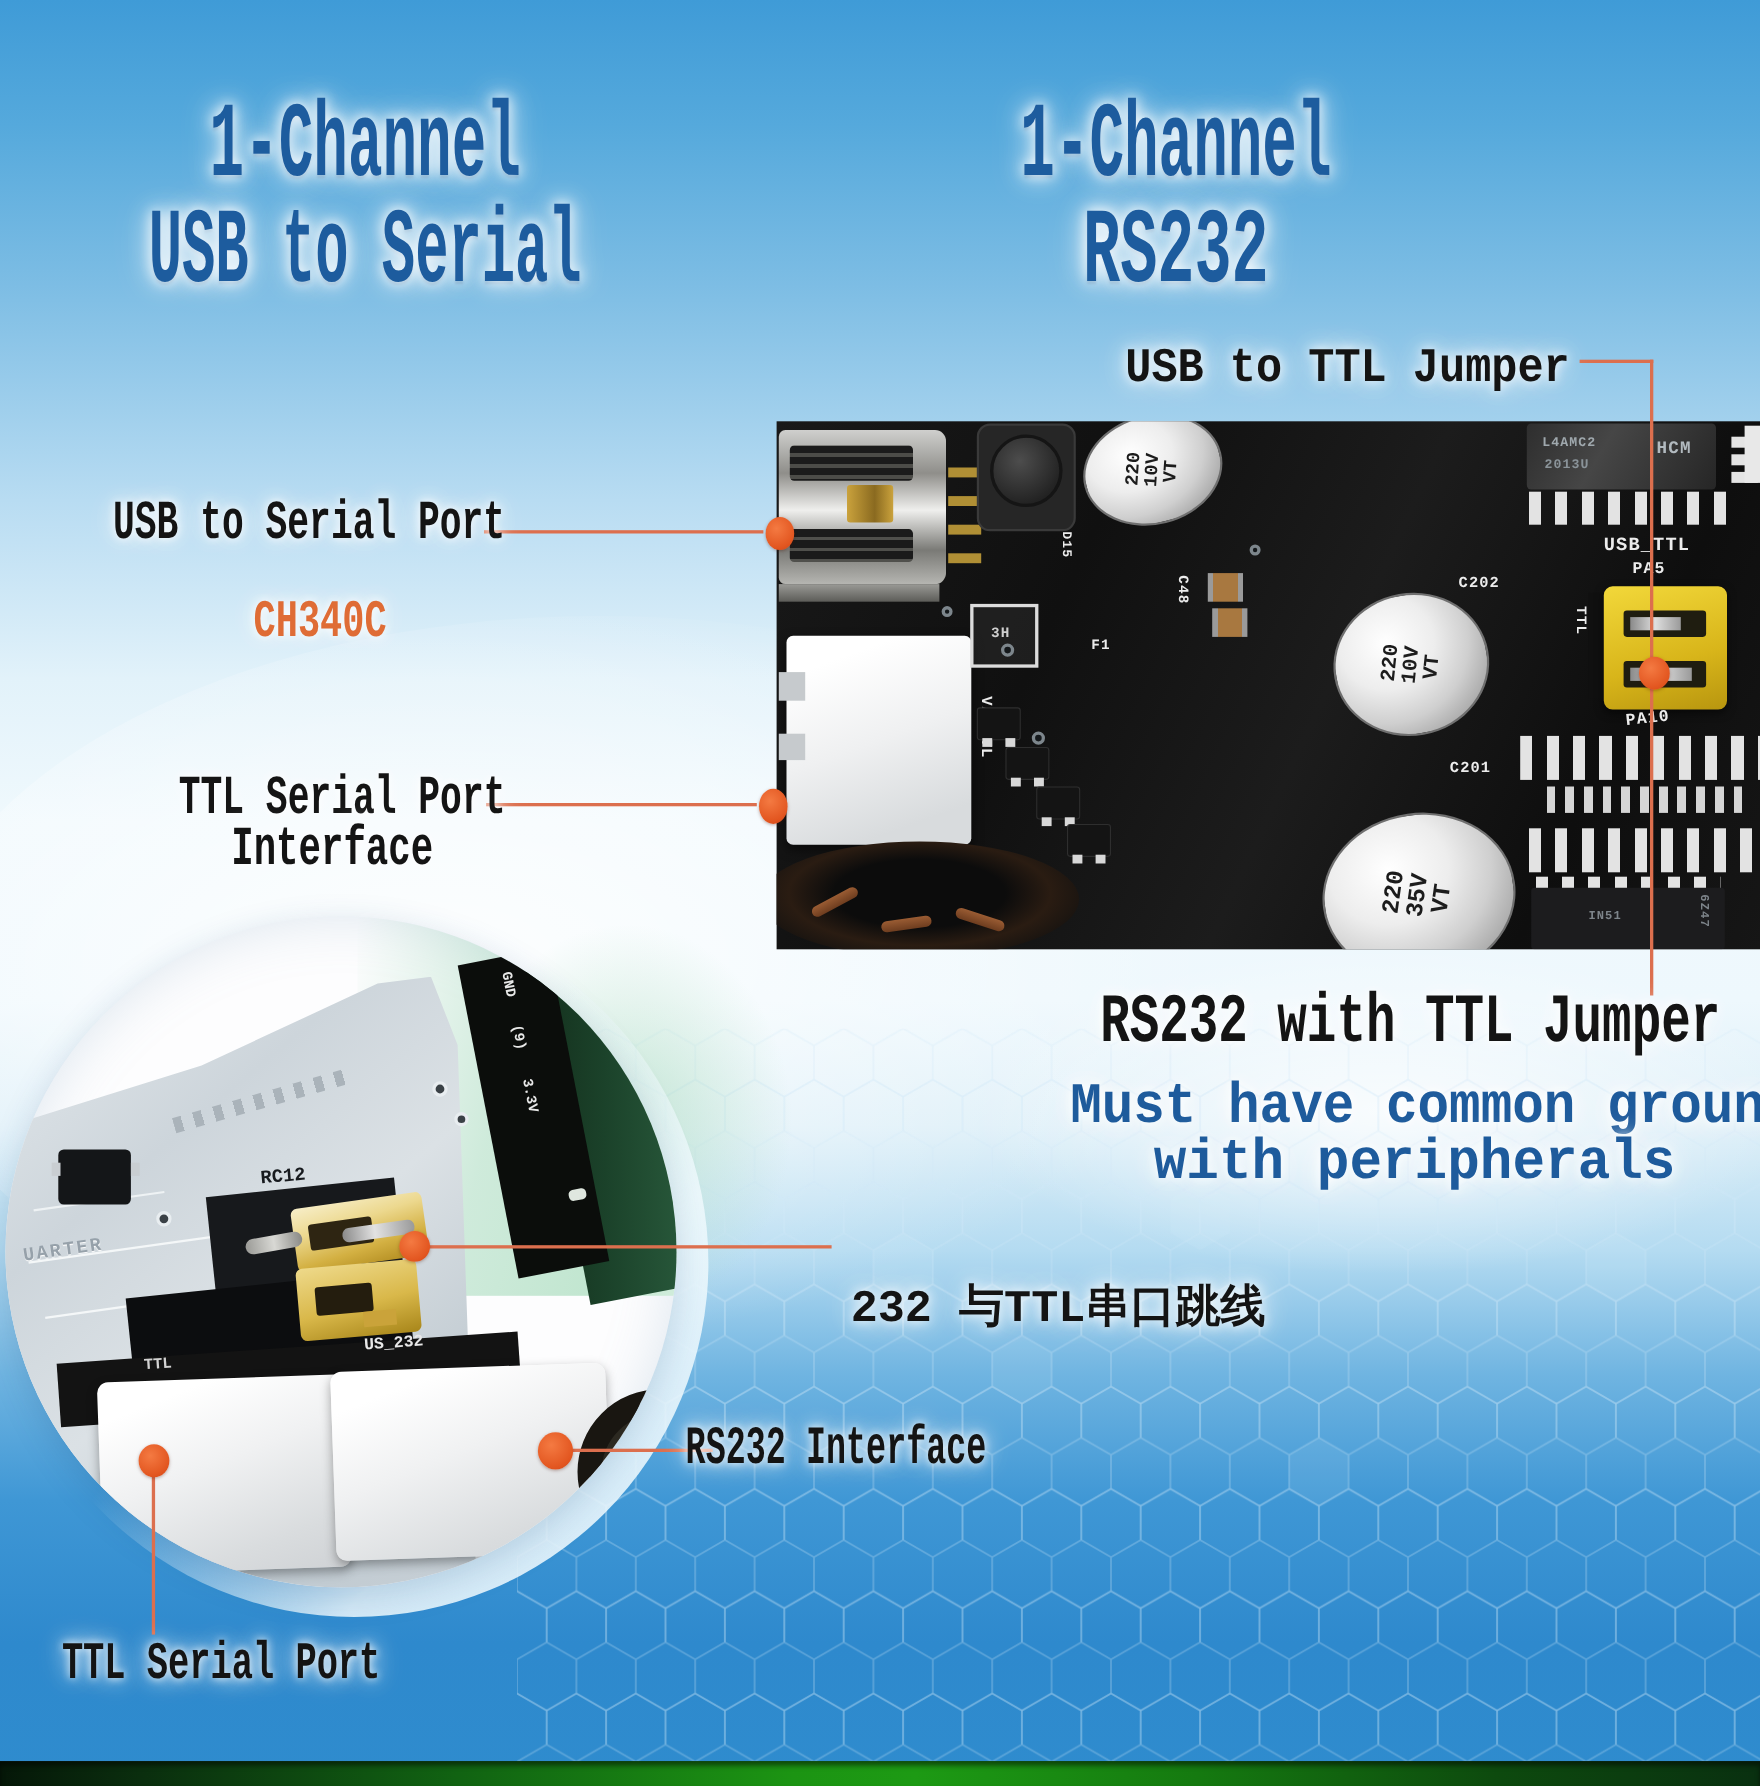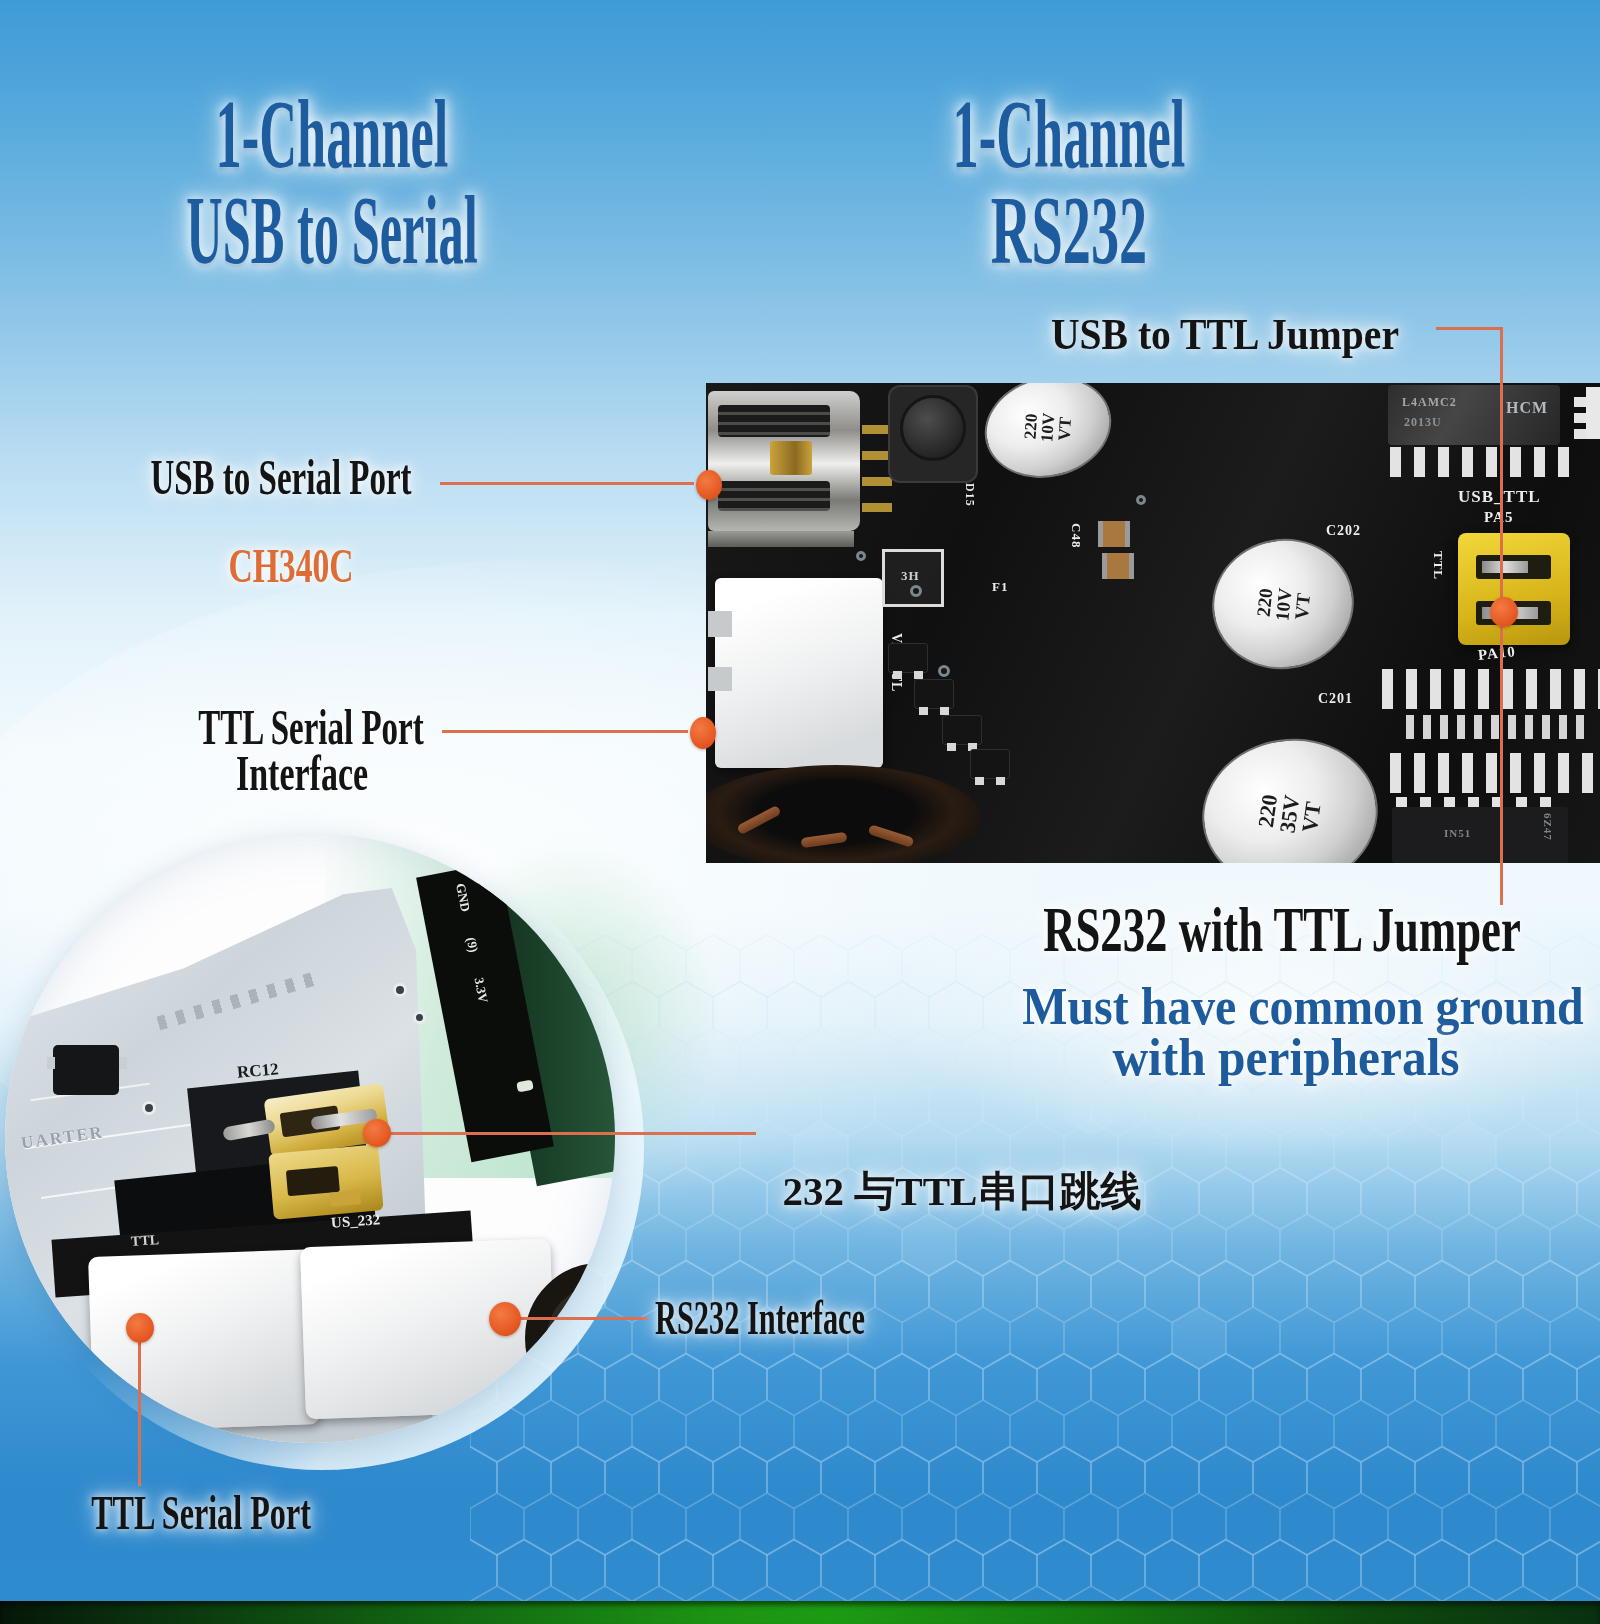--- a/index.html
+++ b/index.html
@@ -1,18 +1,18 @@
 <!DOCTYPE html>
 <html><head>
 <meta charset="utf-8">
 <style>
   *{margin:0;padding:0;box-sizing:border-box}
   html,body{background:#222}
   .canvas{position:relative;width:1600px;height:1624px;overflow:hidden;
-    font-family:Liberation Serif, serif;background:#fef9c3}
+    font-family:Liberation Mono, monospace;background:#fef9c3}
   .abs{position:absolute}
   .bg{position:absolute;inset:0;background:linear-gradient(180deg,
       #3f9bd7 0%,#55a9dc 7%,#7dbde4 16%,#b8dcf2 28%,#e2f2fa 38%,
       #f0f9fd 46%,#eef8fd 56%,#ddeff8 63%,#b4dbf1 70%,#6fb4e1 77%,
       #3f97d5 84%,#2e89cd 92%,#2f8cce 100%)}
   .bgglow{position:absolute;border-radius:50%;pointer-events:none}
   .ctr{position:absolute;white-space:nowrap;font-weight:bold;line-height:1.05;
       transform:translateX(-50%) scaleX(var(--sx,1));color:#141414}
   .glowW{text-shadow:0 0 10px rgba(255,255,255,.95),0 0 22px rgba(255,255,255,.8),0 0 34px rgba(255,255,255,.55)}
   .title{color:#1d5c9e;text-shadow:0 0 16px #fff,0 0 30px rgba(255,255,255,.9),

